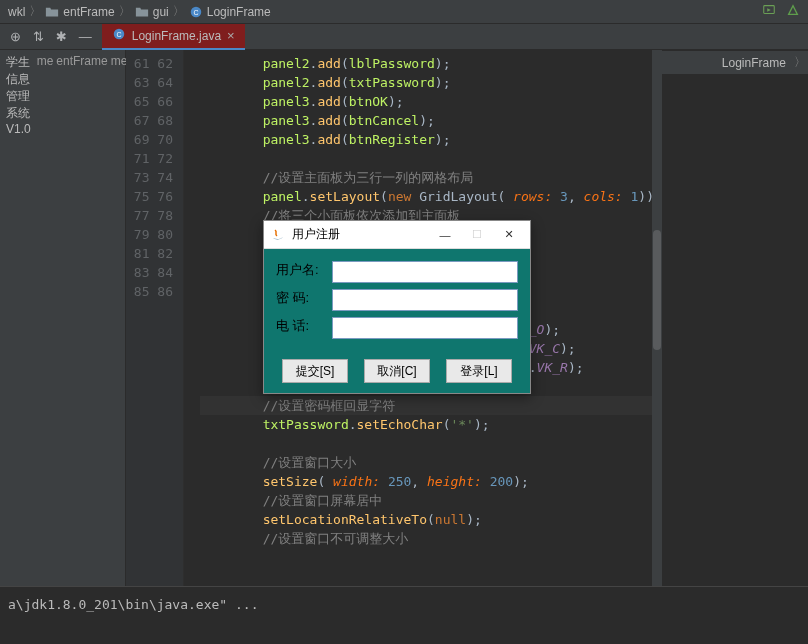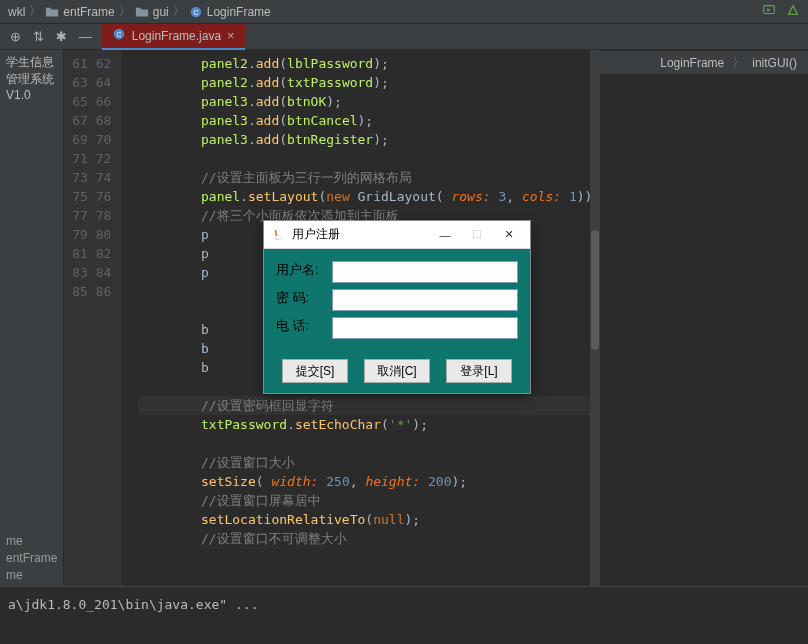--- a/index.html
+++ b/index.html
@@ -26,21 +26,21 @@
 .tab {
   height: 26px; display: flex; align-items: center; padding: 0 10px;
   background: #7f1d1d; color: #bbbbbb; font-size: 12px; gap: 6px;
   border-bottom: 2px solid #4a88c7;
 }
 .tab .close { color: #aaa; font-size: 13px; cursor: pointer; }
 .main { display: flex; height: 536px; }
 .sidebar {
   width: 126px; background: #3c3f41; border-right: 1px solid #2b2b2b;
   padding: 4px 6px; color: #bbbbbb; font-size: 12px;
-  display: flex; flex-direction: column; gap: 3px;
+  display: flex; flex-direction: row; gap: 3px;
 }
 .sidebar .root { font-weight: normal; }
 .sidebar .spacer { flex: 1; }
 .sidebar .item { color: #999; }
 .editor { flex: 1; display: flex; flex-direction: row; background: #2b2b2b; }
 .code-area { flex: 1; display: flex; overflow: hidden; position: relative; }
 .gutter {
   width: 58px; background: #313335; color: #606366;
   text-align: right; padding: 4px 10px 4px 0; font-family: Consolas, monospace;
   font-size: 13px; line-height: 19px; border-right: 1px solid #2e2e2e;

